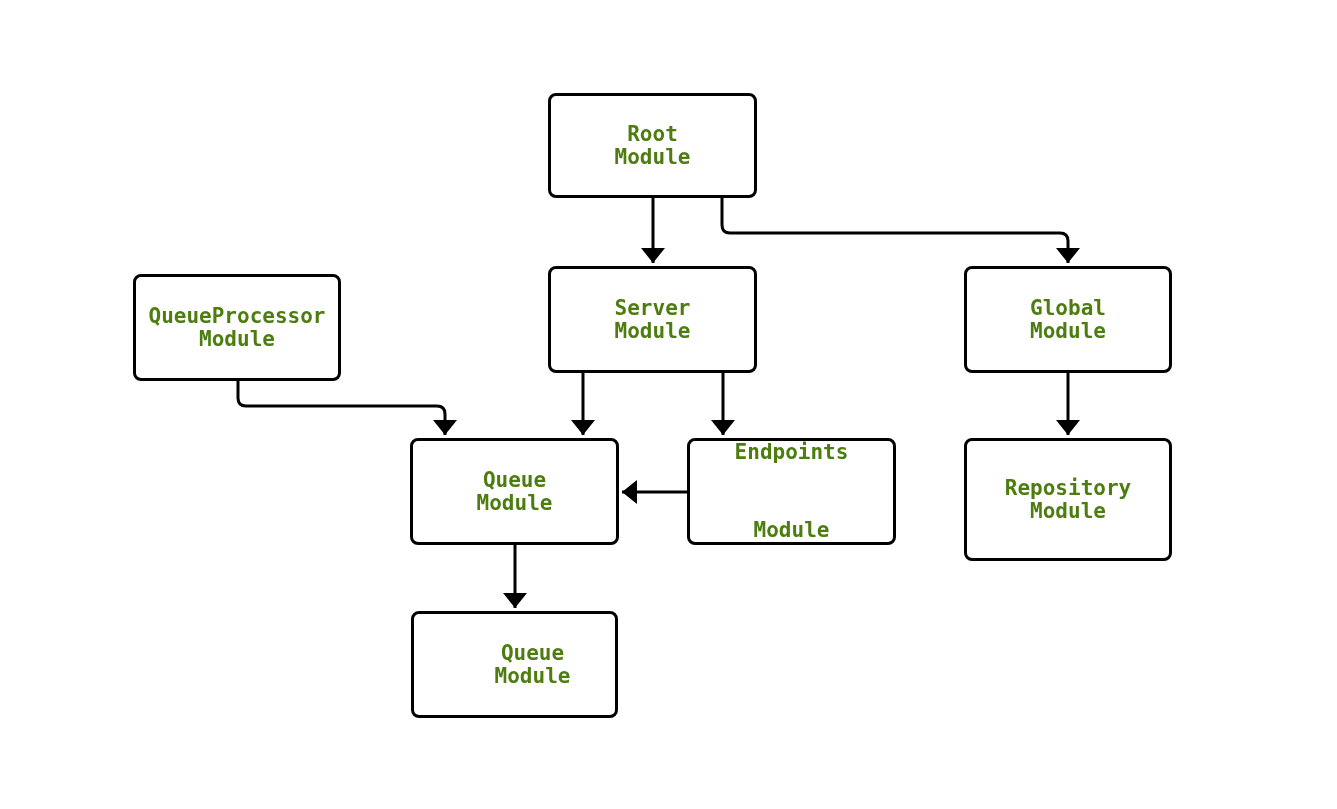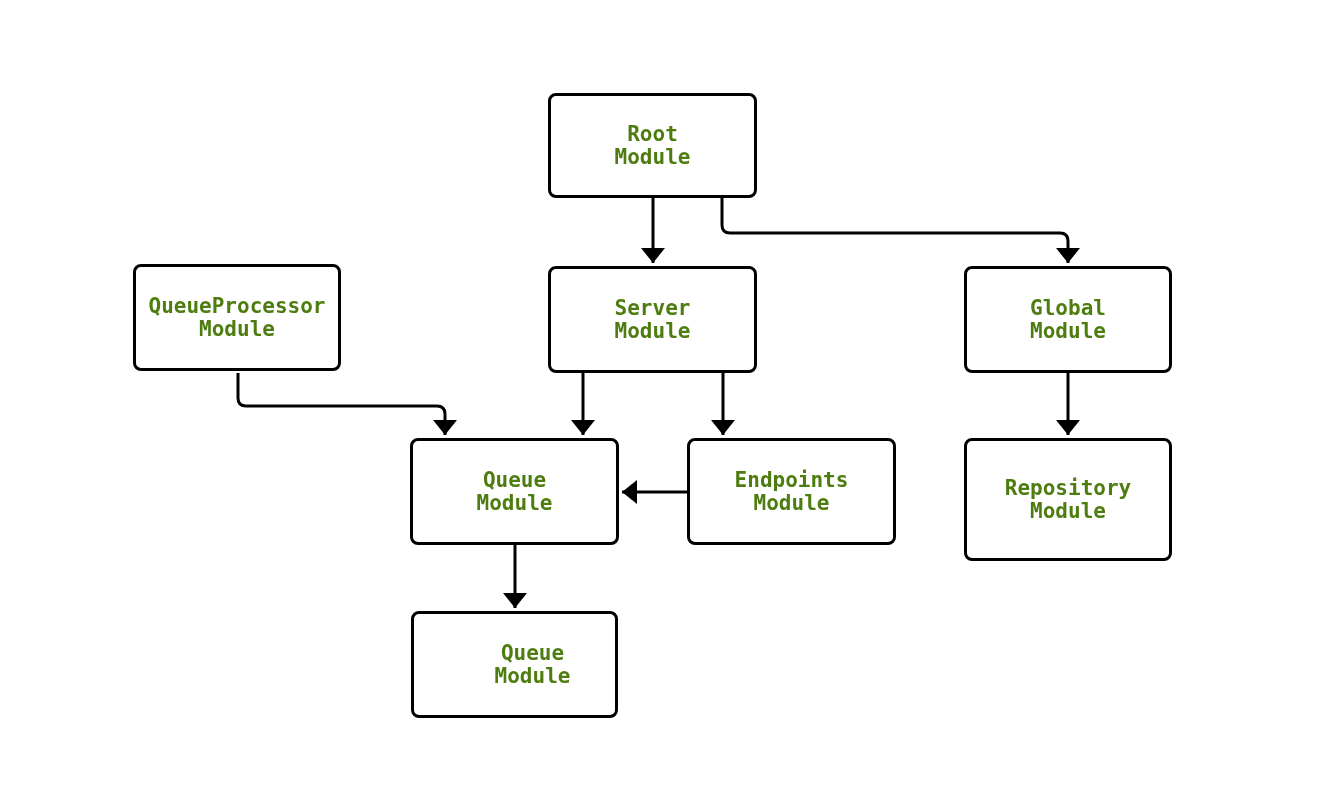--- a/index.html
+++ b/index.html
@@ -35,25 +35,25 @@
     text-align: center;
     font-weight: bold;
     font-size: 21px;
     line-height: 23px;
     color: #4d7c0f;
     letter-spacing: 0;
   }
   .node span { display: block; white-space: nowrap; }
 
   .node-root          { left: 548px; top: 93px;  width: 209px; height: 105px; }
-  .node-queueprocessor{ left: 133px; top: 264px; width: 208px; height: 107px; }
+  .node-queueprocessor{ left: 133px; top: 274px; width: 208px; height: 107px; }
   .node-server        { left: 548px; top: 266px; width: 209px; height: 107px; }
   .node-global        { left: 964px; top: 266px; width: 208px; height: 107px; text-align: right; }
   .node-core          { left: 410px; top: 438px; width: 209px; height: 107px; }
-  .node-endpoints     { left: 687px; top: 438px; width: 209px; height: 107px; }
+  .node-endpoints     { left: 687px; top: 438px; width: 209px; height: 107px; justify-content: space-between; }
   .node-repository    { left: 964px; top: 438px; width: 208px; height: 123px; }
   .node-queue         { left: 411px; top: 611px; width: 207px; height: 107px; padding-left: 36px; }
 
   .edge {
     fill: none;
     stroke: #000000;
     stroke-width: 3px;
   }
 </style>
 </head>

